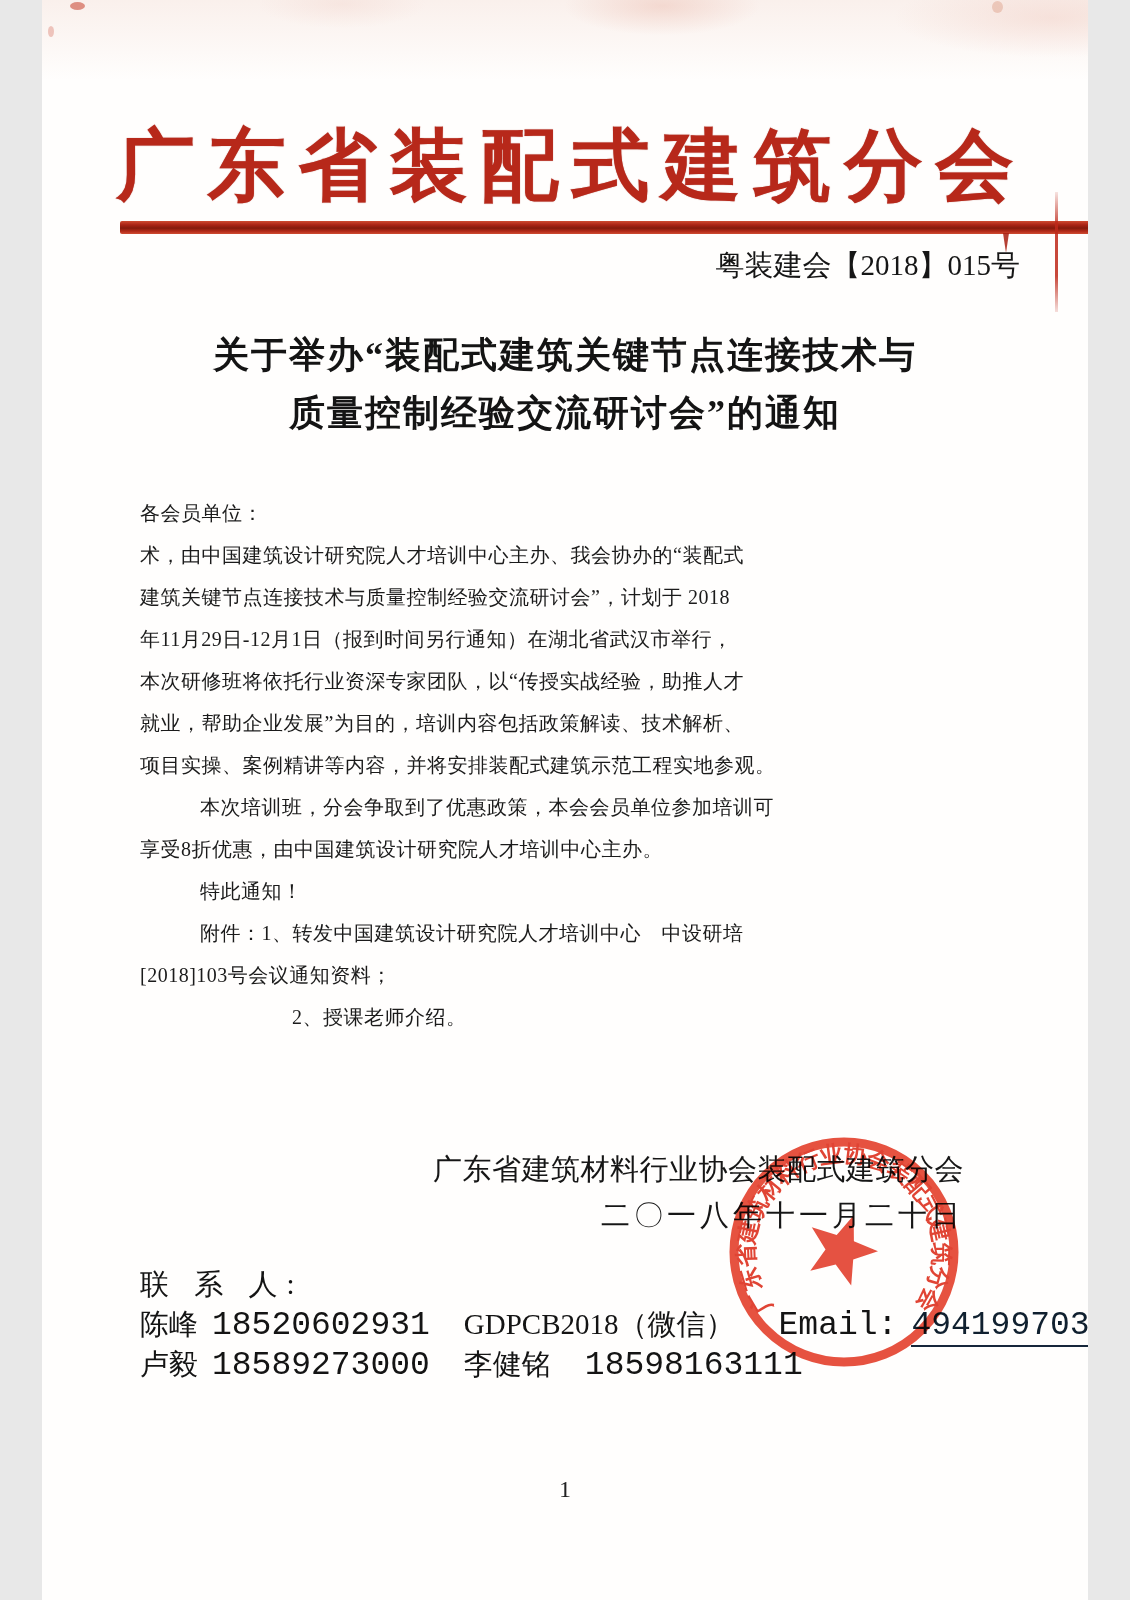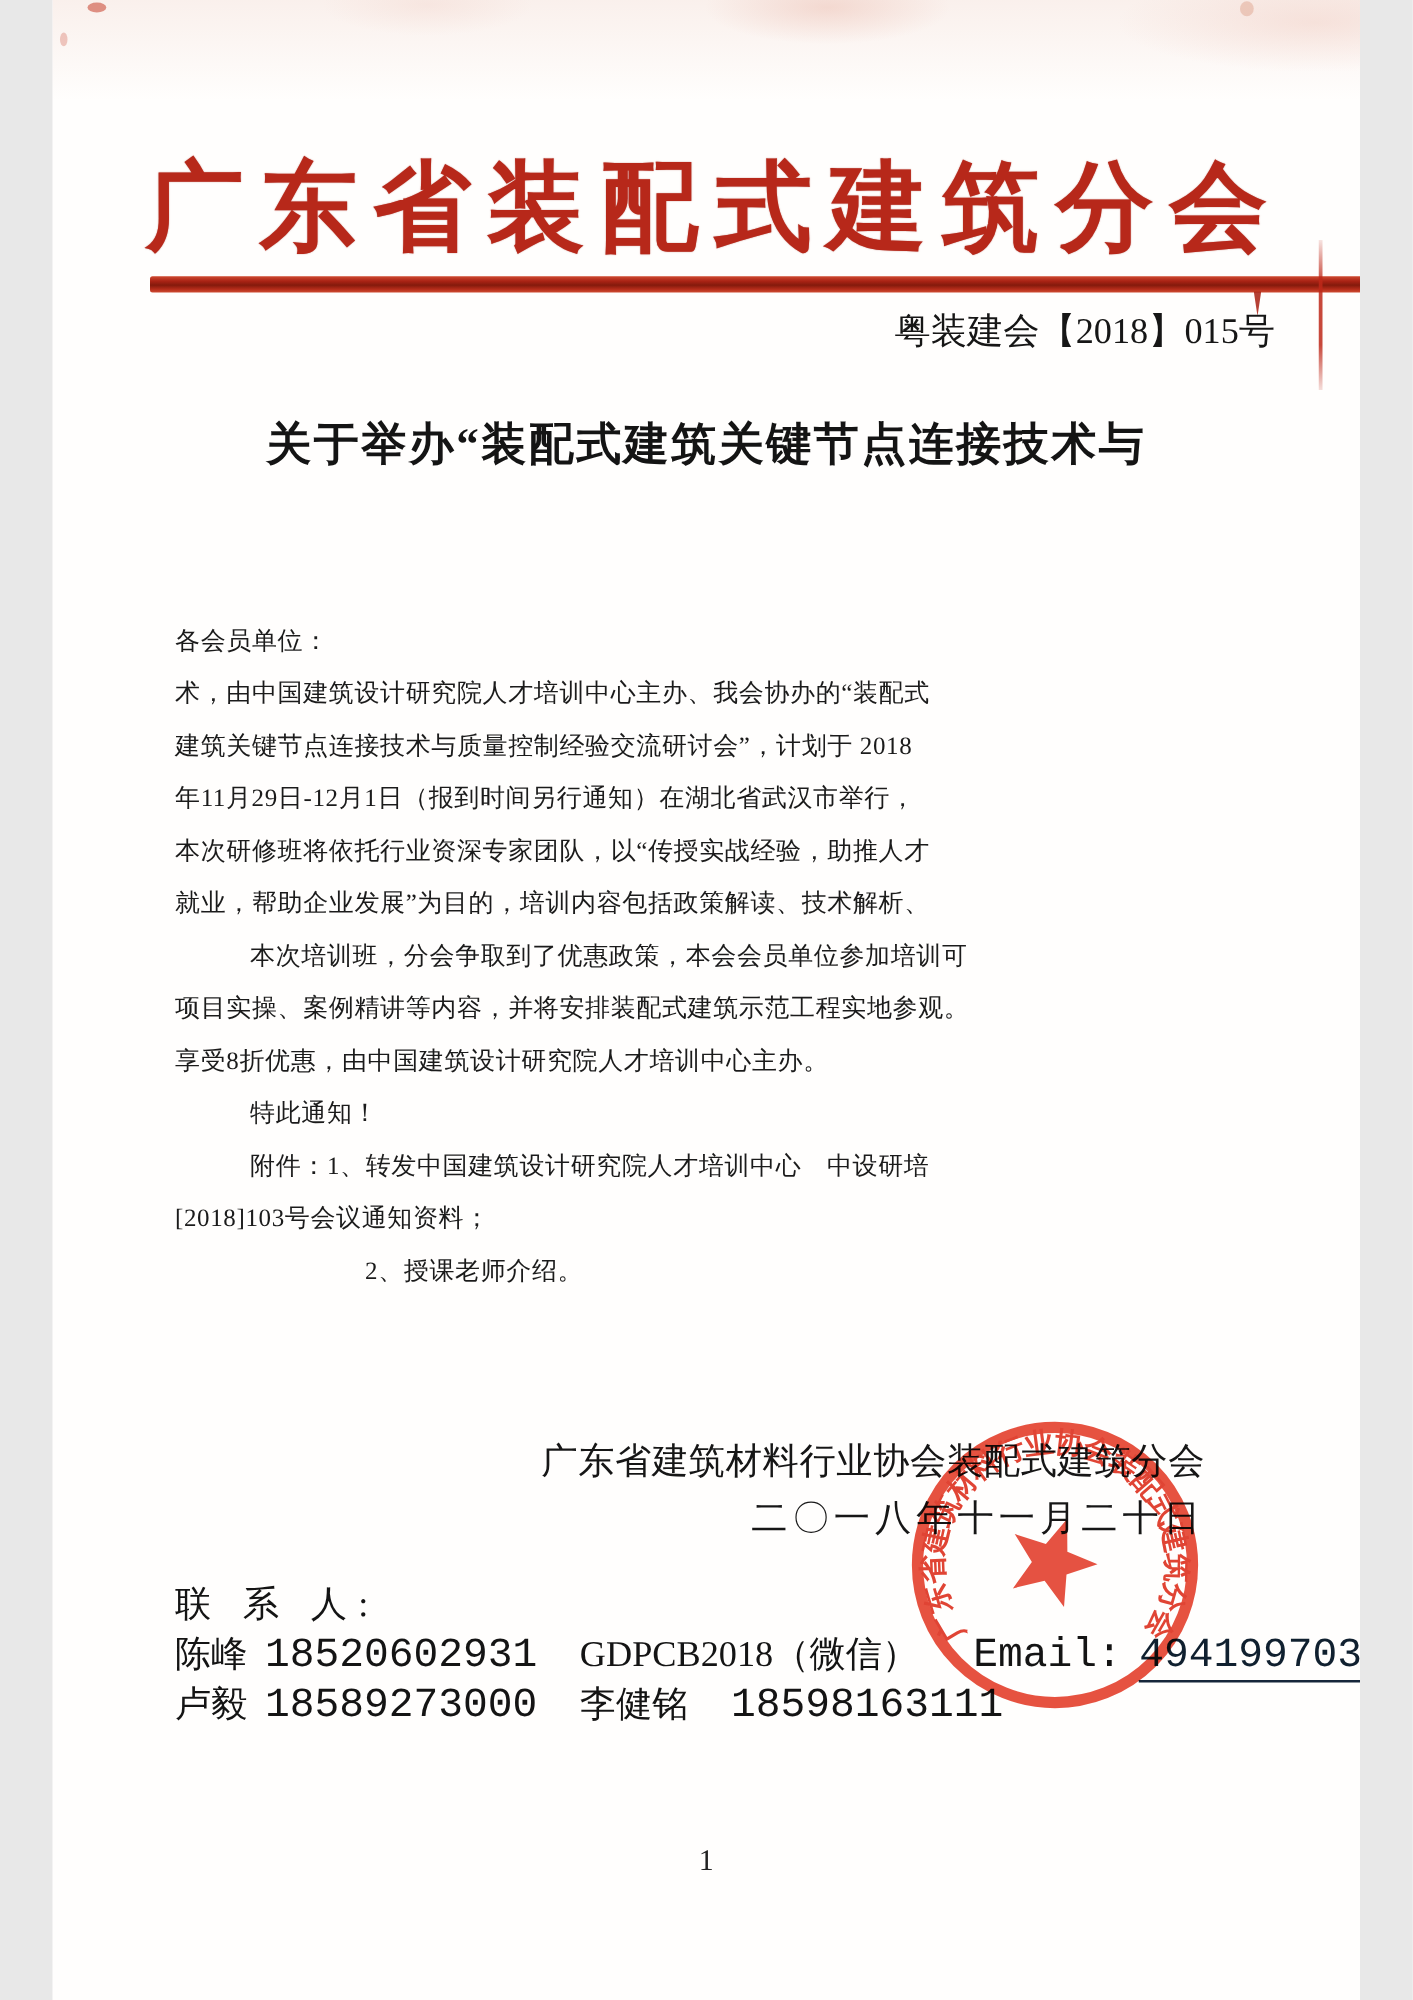--- a/index.html
+++ b/index.html
@@ -115,31 +115,32 @@
   <div class="speck s3"></div>
 
   <h1 class="letterhead">广东省装配式建筑分会</h1>
   <div class="red-rule"></div>
   <div class="artifact-vline"></div>
   <div class="artifact-tick"></div>
   <div class="doc-number">粤装建会【2018】015号</div>
 
   <div class="notice-title">
     <div>关于举办“装配式建筑关键节点连接技术与</div>
+    <div>质量控制经验交流研讨会”的通知</div>
   </div>
 
   <main class="body-text">
     <div class="line">各会员单位：</div>
     <div class="line">术，由中国建筑设计研究院人才培训中心主办、我会协办的“装配式</div>
     <div class="line">建筑关键节点连接技术与质量控制经验交流研讨会”，计划于 2018</div>
     <div class="line">年11月29日-12月1日（报到时间另行通知）在湖北省武汉市举行，</div>
     <div class="line">本次研修班将依托行业资深专家团队，以“传授实战经验，助推人才</div>
     <div class="line">就业，帮助企业发展”为目的，培训内容包括政策解读、技术解析、</div>
+    <div class="line">项目实操、案例精讲等内容，并将安排装配式建筑示范工程实地参观。</div>
     <div class="line indent">本次培训班，分会争取到了优惠政策，本会会员单位参加培训可</div>
-    <div class="line">项目实操、案例精讲等内容，并将安排装配式建筑示范工程实地参观。</div>
     <div class="line">享受8折优惠，由中国建筑设计研究院人才培训中心主办。</div>
     <div class="line indent">特此通知！</div>
     <div class="line indent">附件：1、转发中国建筑设计研究院人才培训中心　中设研培</div>
     <div class="line">[2018]103号会议通知资料；</div>
     <div class="line indent-deep">2、授课老师介绍。</div>
   </main>
 
   <div class="signature">
     <div class="sig-org">广东省建筑材料行业协会装配式建筑分会</div>
     <div class="sig-date">二〇一八年十一月二十日</div>

